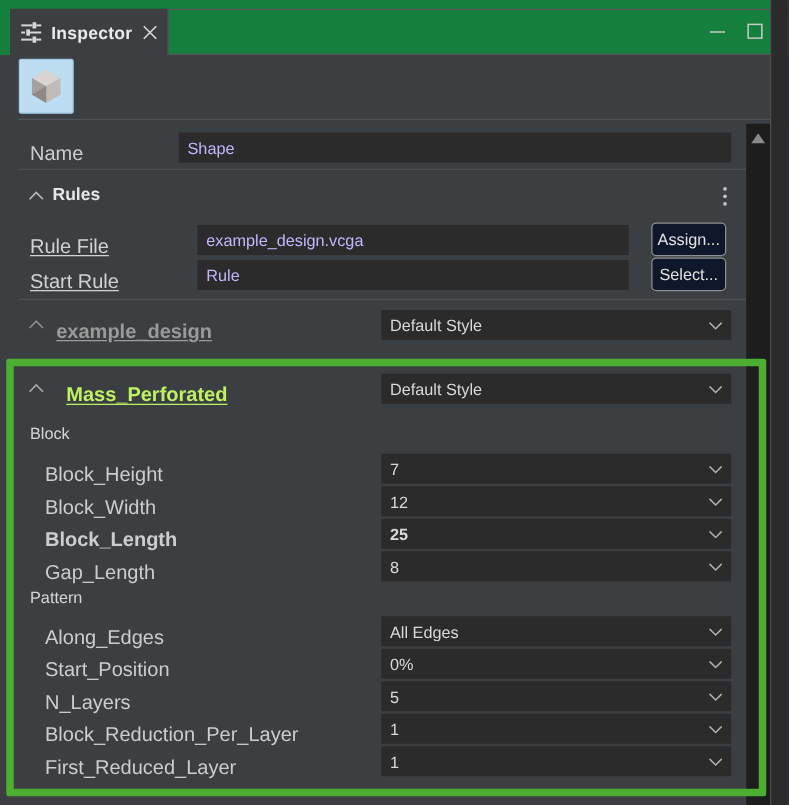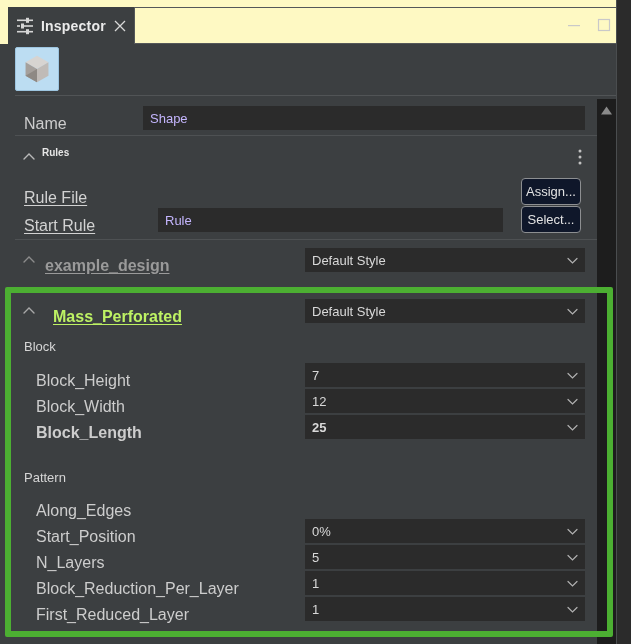--- a/index.html
+++ b/index.html
@@ -24,21 +24,21 @@
     width: 631px; height: 644px;
     background: #3c3f41;
     box-sizing: border-box;
   }
 
   
   #titlebar {
     position: absolute;
     left: 0; top: 0;
     width: 631px; height: 44px;
-    background: #fef9c3;
+    background: #15803d;
   }
   #tab {
     position: absolute;
     left: 8px; top: 7px;
     width: 127px; height: 37px;
     background: #3c3f41;
     border-right: 1px solid #555859;
     display: flex;
     align-items: center;
     box-sizing: border-box;
@@ -169,21 +169,21 @@
     text-underline-offset: 2px;
     cursor: pointer;
     color: #d2d2d2;
   }
   .link.dim { color: #9a9a9a; }
   .link.bright { color: #bef264; font-weight: bold; }
 
   .grp-title {
     position: absolute;
     top: 3px;
-    font-size: 10px;
+    font-size: 14px;
     font-weight: bold;
     color: #e6e6e6;
   }
 
   .collapse-arrow {
     position: absolute;
     width: 14px; height: 14px;
     top: 6px;
     cursor: pointer;
   }
@@ -313,20 +313,21 @@
     </div>
 
     <svg id="kebab" viewBox="0 0 16 20" style="top:48px; left:572px;">
       <circle cx="8" cy="4" r="1.5" fill="#c2c2c2"></circle>
       <circle cx="8" cy="10" r="1.5" fill="#c2c2c2"></circle>
       <circle cx="8" cy="16" r="1.5" fill="#c2c2c2"></circle>
     </svg>
 
     <div class="row" style="top:80px;">
       <div class="row-label link" style="left:24px;">Rule File</div>
+      <div class="field" style="left:158px; width:345px;">example_design.vcga</div>
       <button class="btn" style="left:521px; top:-1px; width:60px; height:27px;">Assign...</button>
     </div>
 
     <div class="row" style="top:108px;">
       <div class="row-label link" style="left:24px;">Start Rule</div>
       <div class="field" style="left:158px; width:345px;">Rule</div>
       <button class="btn" style="left:521px; top:-1px; width:60px; height:27px;">Select...</button>
     </div>
 
     <div class="divider" style="top:140px;"></div>
@@ -382,25 +383,40 @@
     <div class="row" style="top:315px;font-weight:bold;">
       <div class="row-label" style="left:36px;">Block_Length</div>
       <div class="combo" style="left:305px; width:280px;">
         <span class="cval">25</span>
         <svg class="chev" viewBox="0 0 13 13">
           <path d="M2 4.5 L6.5 9 L11 4.5" stroke="#c8c8c8" stroke-width="1.2" fill="none" stroke-linecap="round"></path>
         </svg>
       </div>
     </div>
 
+    <div class="row" style="top:341px;">
+      <div class="row-label" style="left:36px;">Gap_Length</div>
+      <div class="combo" style="left:305px; width:280px;">
+        <span class="cval">8</span>
+        <svg class="chev" viewBox="0 0 13 13">
+          <path d="M2 4.5 L6.5 9 L11 4.5" stroke="#c8c8c8" stroke-width="1.2" fill="none" stroke-linecap="round"></path>
+        </svg>
+      </div>
+    </div>
 
     <div class="section-head" style="top:371px;">Pattern</div>
 
     <div class="row" style="top:393px;">
       <div class="row-label" style="left:36px;">Along_Edges</div>
+      <div class="combo" style="left:305px; width:280px;">
+        <span class="cval">All Edges</span>
+        <svg class="chev" viewBox="0 0 13 13">
+          <path d="M2 4.5 L6.5 9 L11 4.5" stroke="#c8c8c8" stroke-width="1.2" fill="none" stroke-linecap="round"></path>
+        </svg>
+      </div>
     </div>
 
     <div class="row" style="top:419px;">
       <div class="row-label" style="left:36px;">Start_Position</div>
       <div class="combo" style="left:305px; width:280px;">
         <span class="cval">0%</span>
         <svg class="chev" viewBox="0 0 13 13">
           <path d="M2 4.5 L6.5 9 L11 4.5" stroke="#c8c8c8" stroke-width="1.2" fill="none" stroke-linecap="round"></path>
         </svg>
       </div>

